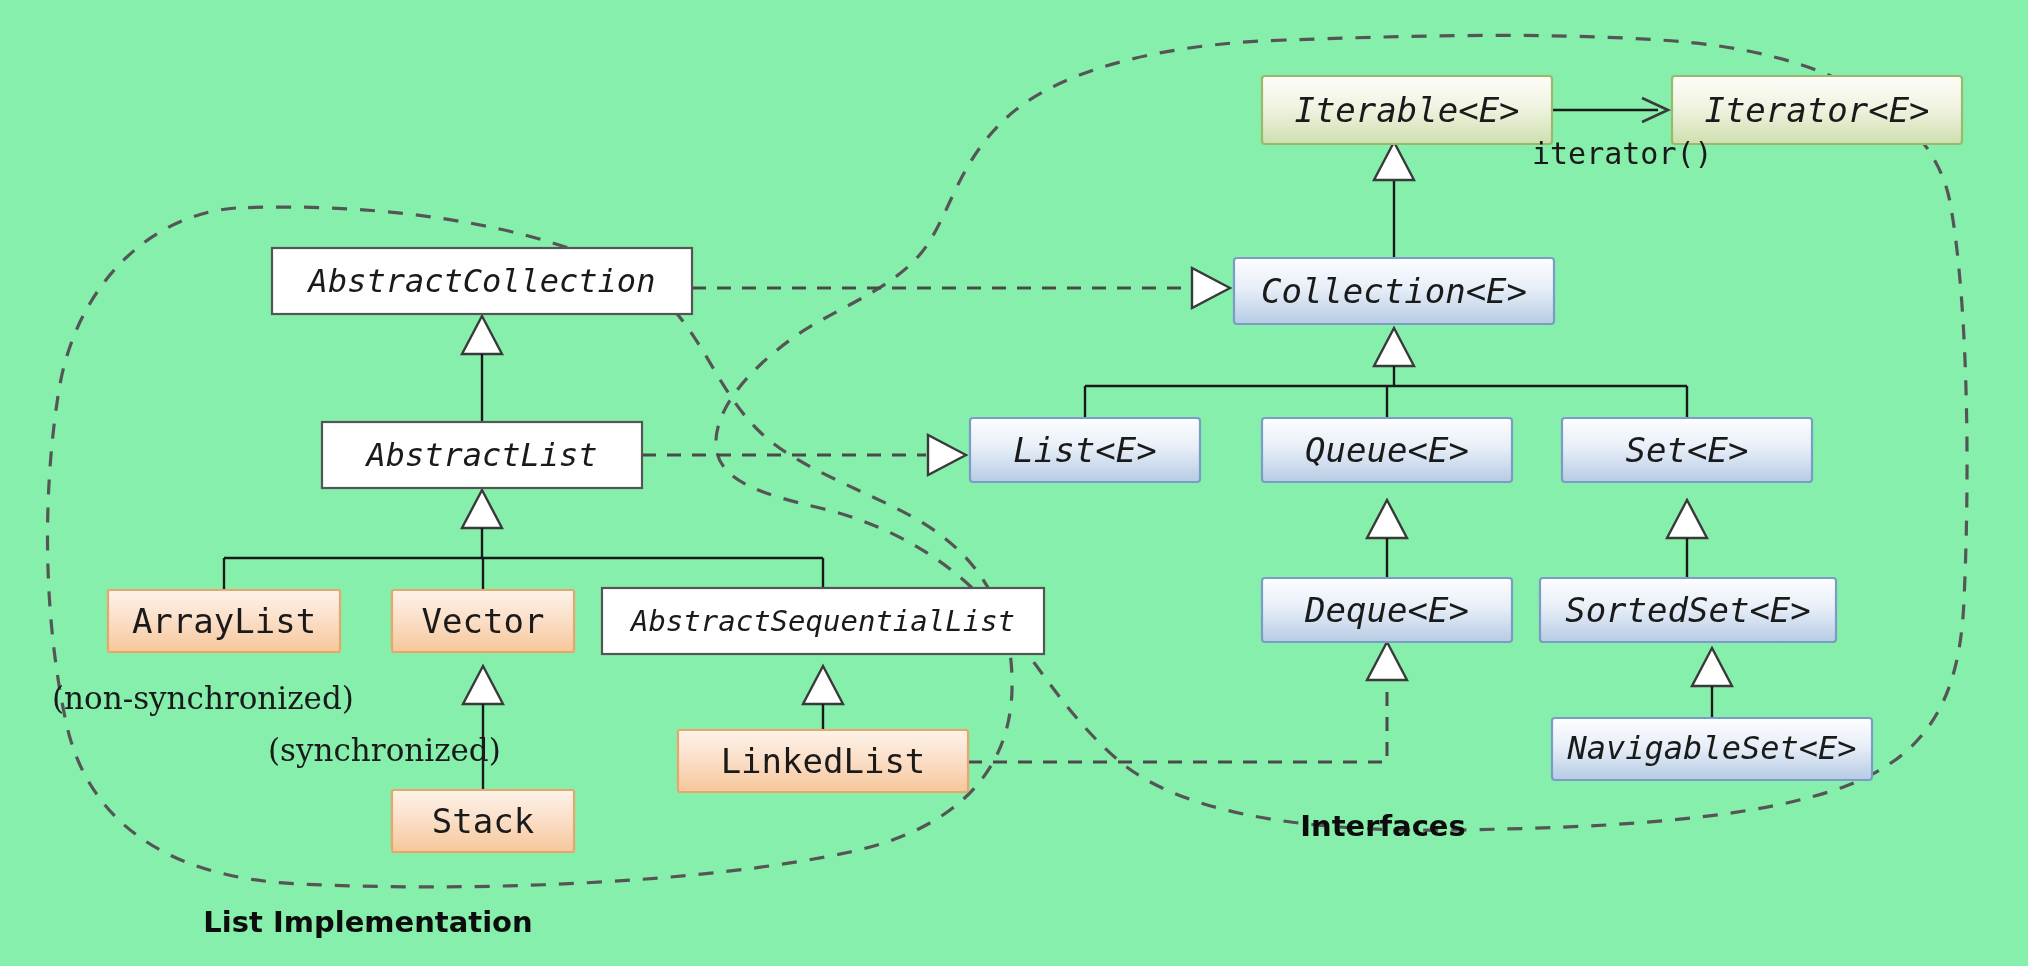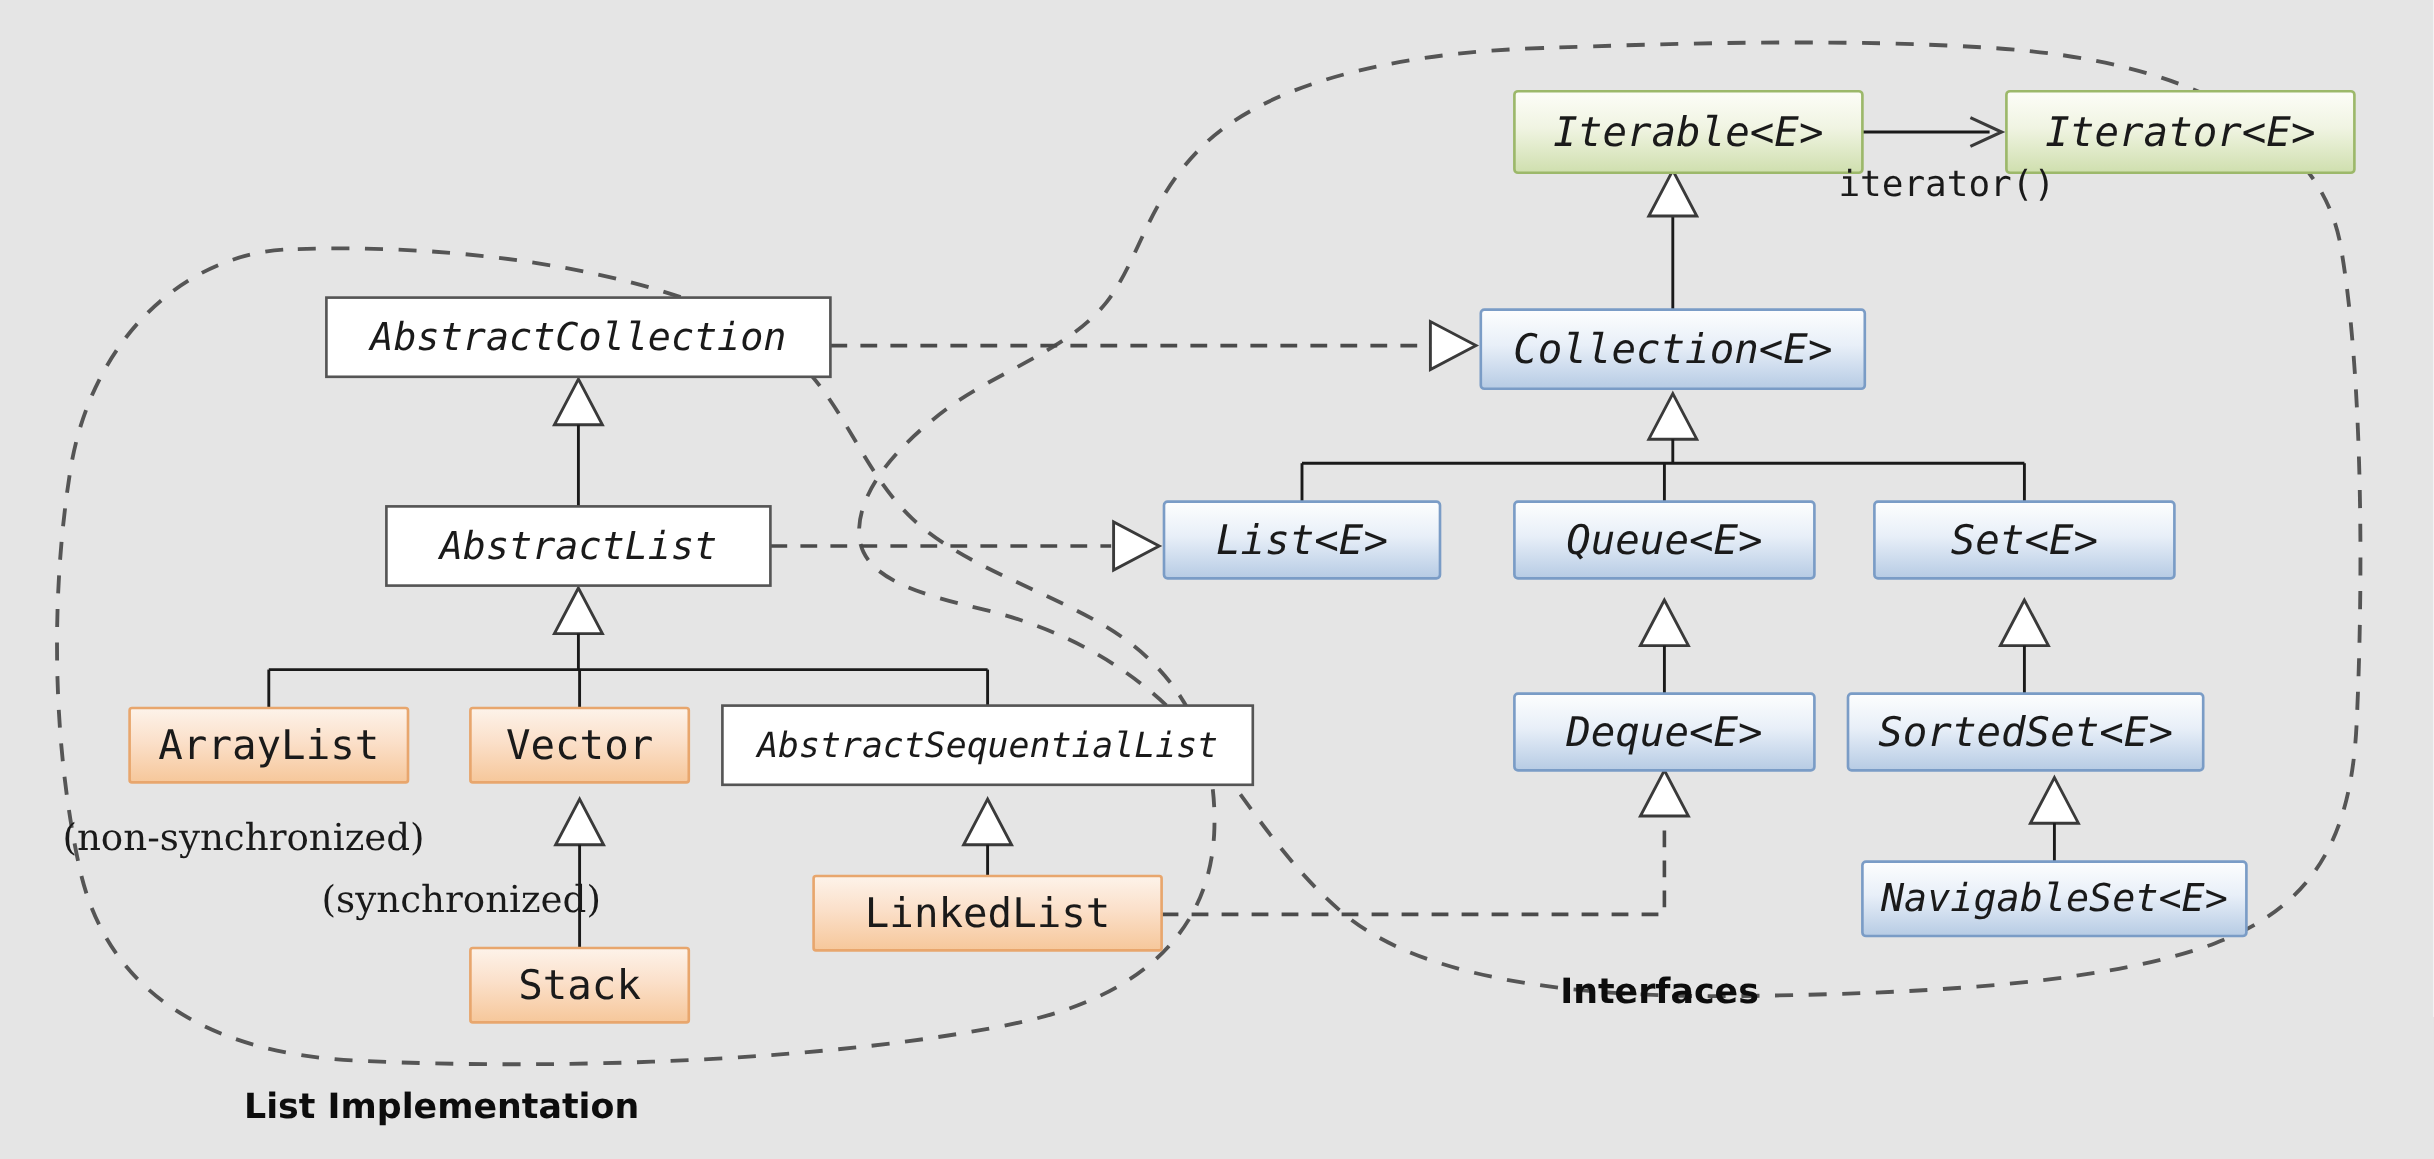--- a/index.html
+++ b/index.html
@@ -4,21 +4,21 @@
 <style>
   html, body {
     margin: 0;
     padding: 0;
     background: #ffffff;
   }
   #canvas {
     position: relative;
     width: 2028px;
     height: 966px;
-    background: #e5e5e5;
+    background: #86efac;
     overflow: hidden;
     font-family: "DejaVu Sans", sans-serif;
   }
   #diagram-svg {
     position: absolute;
     left: 0;
     top: 0;
     width: 2028px;
     height: 966px;
   }

